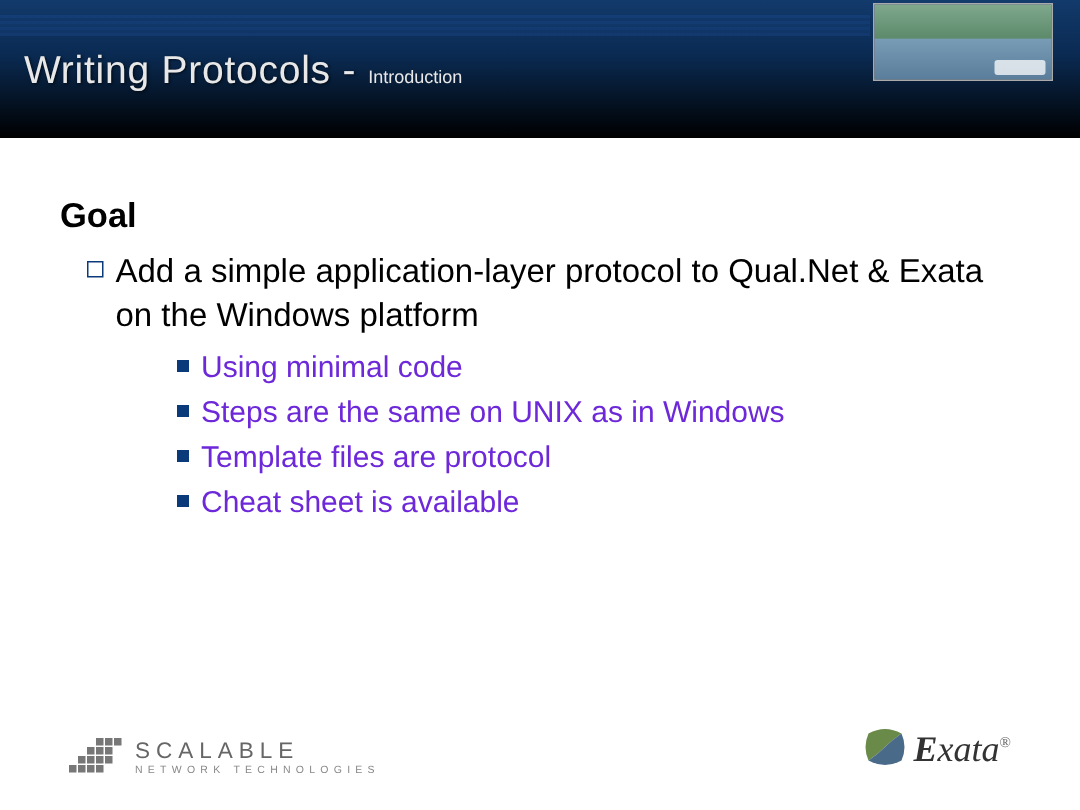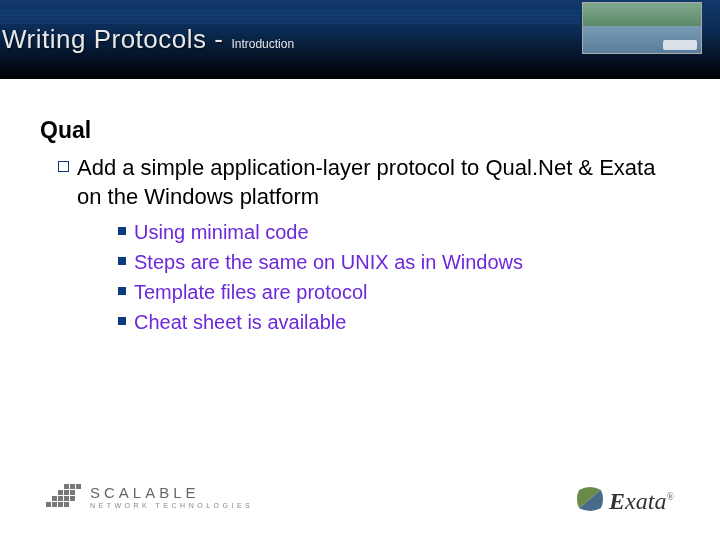--- a/index.html
+++ b/index.html
@@ -6,25 +6,25 @@
   body {
     width: 720px;
     height: 540px;
     font-family: Arial, Helvetica, sans-serif;
     background: #fff;
     position: relative;
     overflow: hidden;
   }
   .header-bar {
     position: relative;
-    height: 79px;
+    height: 92px;
     background: linear-gradient(to bottom, #123a6b 0%, #0a2a52 40%, #000 100%);
     display: flex;
     align-items: center;
-    padding-left: 2px;
+    padding-left: 16px;
   }
   .header-title {
     position: relative;
     display: flex;
     align-items: baseline;
     gap: 8px;
   }
   .title-main {
     font-size: 26px;
     color: #e8e8e8;
@@ -115,21 +115,21 @@
     font-size: 20px;
     color: #6d28d9;
     line-height: 1.3;
   }
   .footer-logos {
     position: absolute;
     bottom: 22px;
     left: 46px;
     right: 46px;
     display: flex;
-    align-items: flex-start;
+    align-items: flex-end;
     justify-content: space-between;
     gap: 28px;
   }
   .logo {
     display: flex;
     align-items: center;
     gap: 8px;
   }
   .scalable-icon {
     width: 36px;
@@ -188,21 +188,21 @@
 <div class="header-bar">
   <div class="header-strip"></div>
   <div class="header-title">
     <span class="title-main">Writing Protocols -</span>
     <span class="title-sub">Introduction</span>
   </div>
   <div class="header-thumb"></div>
 </div>
 
 <div class="content">
-  <div class="goal-heading">Qual</div>
+  <div class="goal-heading">Goal</div>
 
   <div class="main-bullet">
     <div class="marker"></div>
     <div class="text">Add a simple application-layer protocol to Qual.Net &amp; Exata on the Windows platform</div>
   </div>
 
   <div class="sub-list">
     <div class="sub-bullet">
       <div class="marker"></div>
       <div class="text">Using minimal code</div>

